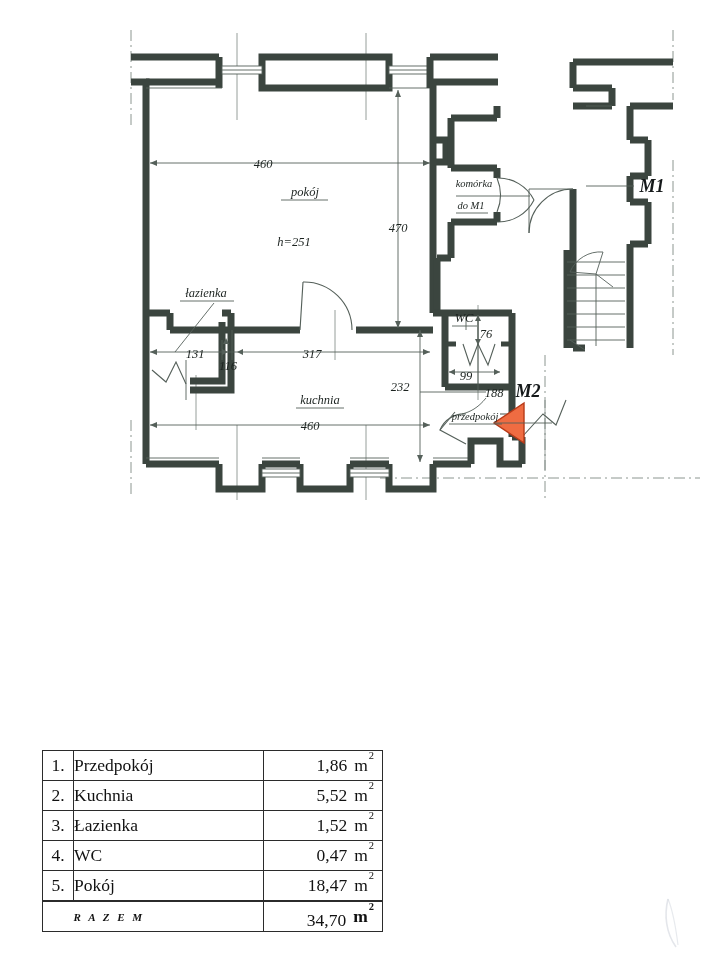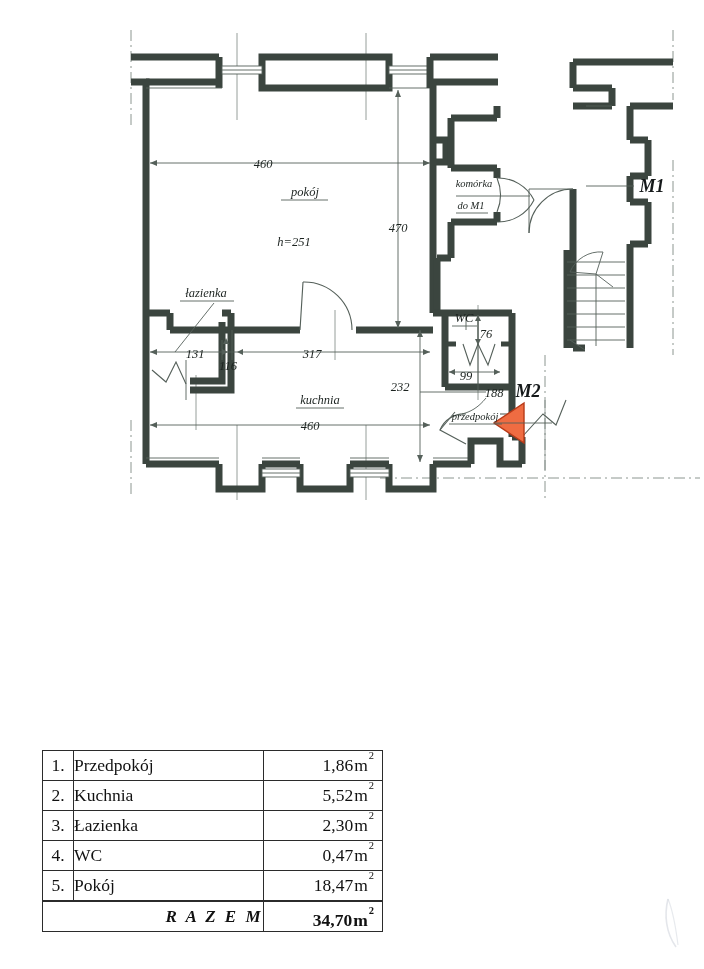--- a/index.html
+++ b/index.html
@@ -30,32 +30,32 @@
     border:1px solid #2b2b2b;
     padding:0;
     height:29px;
     font-size:17.5px;
     color:#111;
     vertical-align:middle;
   }
   td.c-num{width:30px;text-align:center;font-size:16.5px;}
   td.c-name{padding-left:14px;text-align:left;}
   td.c-val{width:118px;text-align:left;padding-left:0;border-left:1px solid #2b2b2b;}
-  .valwrap{display:flex;align-items:flex-end;justify-content:flex-end;padding-right:9px;gap:1px;line-height:1;}
+  .valwrap{display:flex;align-items:center;justify-content:flex-end;padding-right:9px;gap:7px;line-height:1;}
   .valnum{display:inline-block;min-width:52px;text-align:right;}
   .unit{position:relative;display:inline-block;}
   .unit sup{font-size:10.5px;position:relative;top:-5px;left:1px;}
   tr.total td{border-top:2px solid #2b2b2b;}
   tr.total td.c-num{border-right:none;}
   tr.total td.c-name{
-    text-align:right;font-weight:bold;font-style:italic;
-    letter-spacing:2.5px;font-size:17px;border-left:none;padding-left:0;
+    text-align:left;font-weight:bold;font-style:italic;
+    letter-spacing:2.5px;font-size:11px;border-left:none;padding-left:0;
   }
   tr.total td.c-val{font-weight:bold;}
-  tr.total td.c-val .valnum{font-weight:bold;margin-top:9px;}
+  tr.total td.c-val .valnum{font-weight:normal;margin-top:9px;}
 
   
   table.areas tr:first-child td{border-top:1.6px solid #2b2b2b;}
   table.areas tr:last-child td{border-bottom:1.6px solid #2b2b2b;}
 
   
   #pen-mark{position:absolute;right:18px;bottom:18px;width:60px;height:60px;opacity:.5;}
 </style>
 </head>
 <body>
@@ -373,21 +373,21 @@
             <span class="valnum">5,52</span>
             <span class="unit"><span>m</span><sup>2</sup></span>
           </span>
         </td>
       </tr>
       <tr>
         <td class="c-num">3.</td>
         <td class="c-name">Łazienka</td>
         <td class="c-val">
           <span class="valwrap">
-            <span class="valnum">2,30</span>
+            <span class="valnum">1,52</span>
             <span class="unit"><span>m</span><sup>2</sup></span>
           </span>
         </td>
       </tr>
       <tr>
         <td class="c-num">4.</td>
         <td class="c-name">WC</td>
         <td class="c-val">
           <span class="valwrap">
             <span class="valnum">0,47</span>

